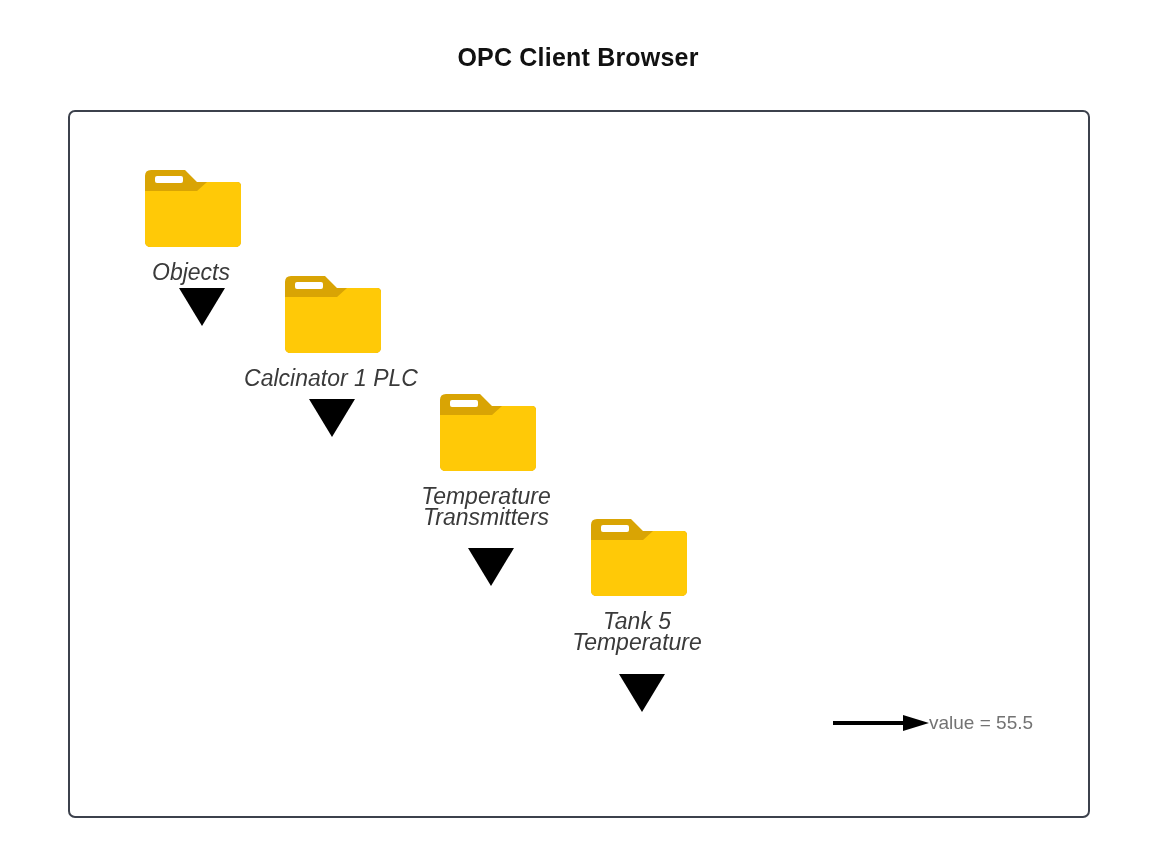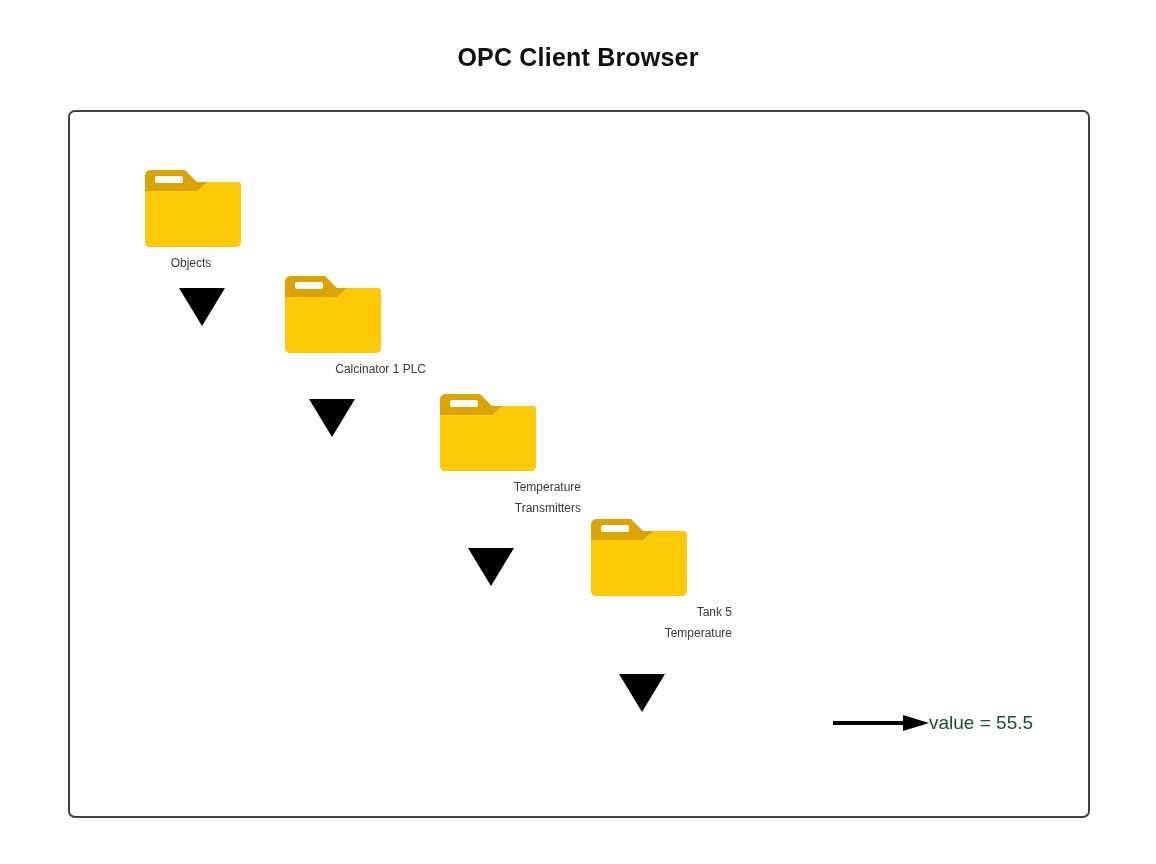--- a/index.html
+++ b/index.html
@@ -52,34 +52,34 @@
     width: 100px;
     height: 84px;
     display: block;
   }
   .folder-icon svg {
     display: block;
     width: 100px;
     height: 84px;
   }
   .node-label {
-    margin-top: 3px;
-    font-size: 12px;
+    margin-top: 12px;
+    font-size: 23px;
     line-height: 21px;
     color: #3a3a3a;
     text-align: center;
     white-space: pre-line;
     width: 100px;
     margin-left: auto;
     margin-right: auto;
+    font-style: italic;
   }
   .node-label.wide {
     width: 190px;
     margin-left: -45px;
-    text-align: right;
   }
 
   
   .down-arrow {
     position: absolute;
     width: 0;
     height: 0;
     border-left: 23px solid transparent;
     border-right: 23px solid transparent;
     border-top: 38px solid #000000;
@@ -94,21 +94,21 @@
     height: 16px;
   }
   #value-arrow svg {
     display: block;
   }
   #value-text {
     position: absolute;
     left: 929px;
     top: 712px;
     font-size: 19px;
-    color: #14532d;
+    color: #737373;
     white-space: nowrap;
   }
 </style>
 </head>
 <body>
 
 <div id="page-title">OPC Client Browser</div>
 
 <div id="diagram-frame">
 

